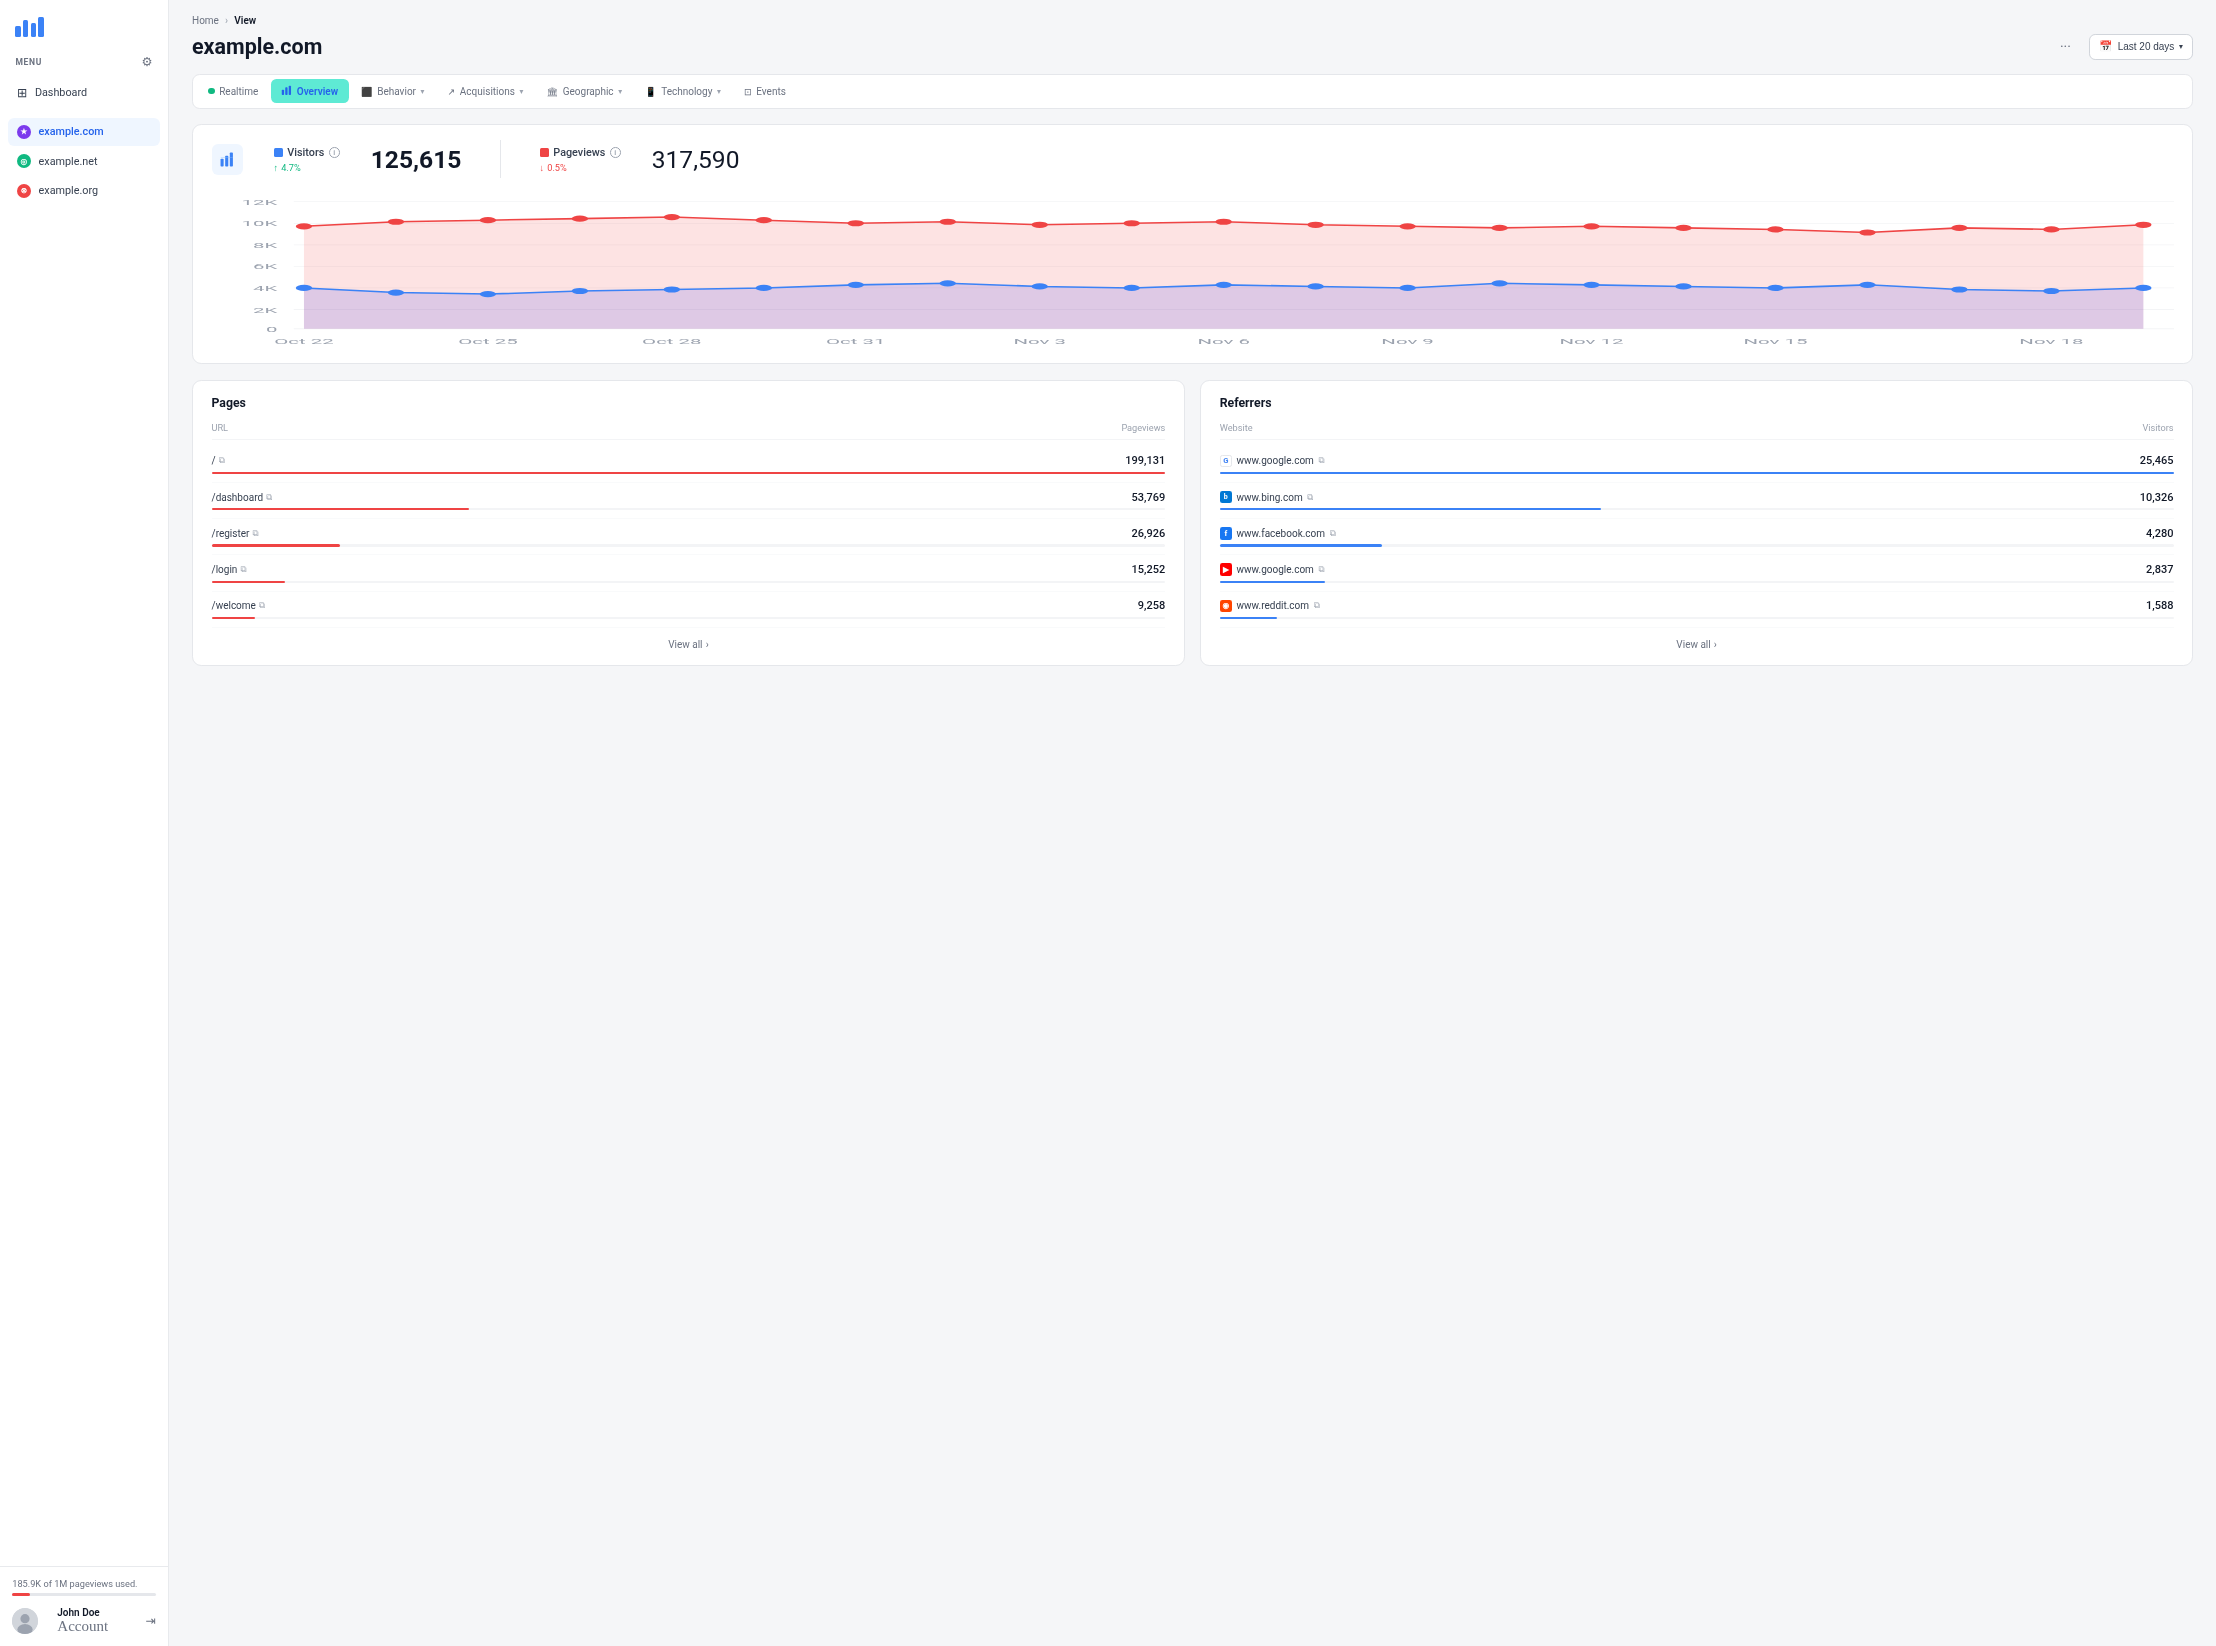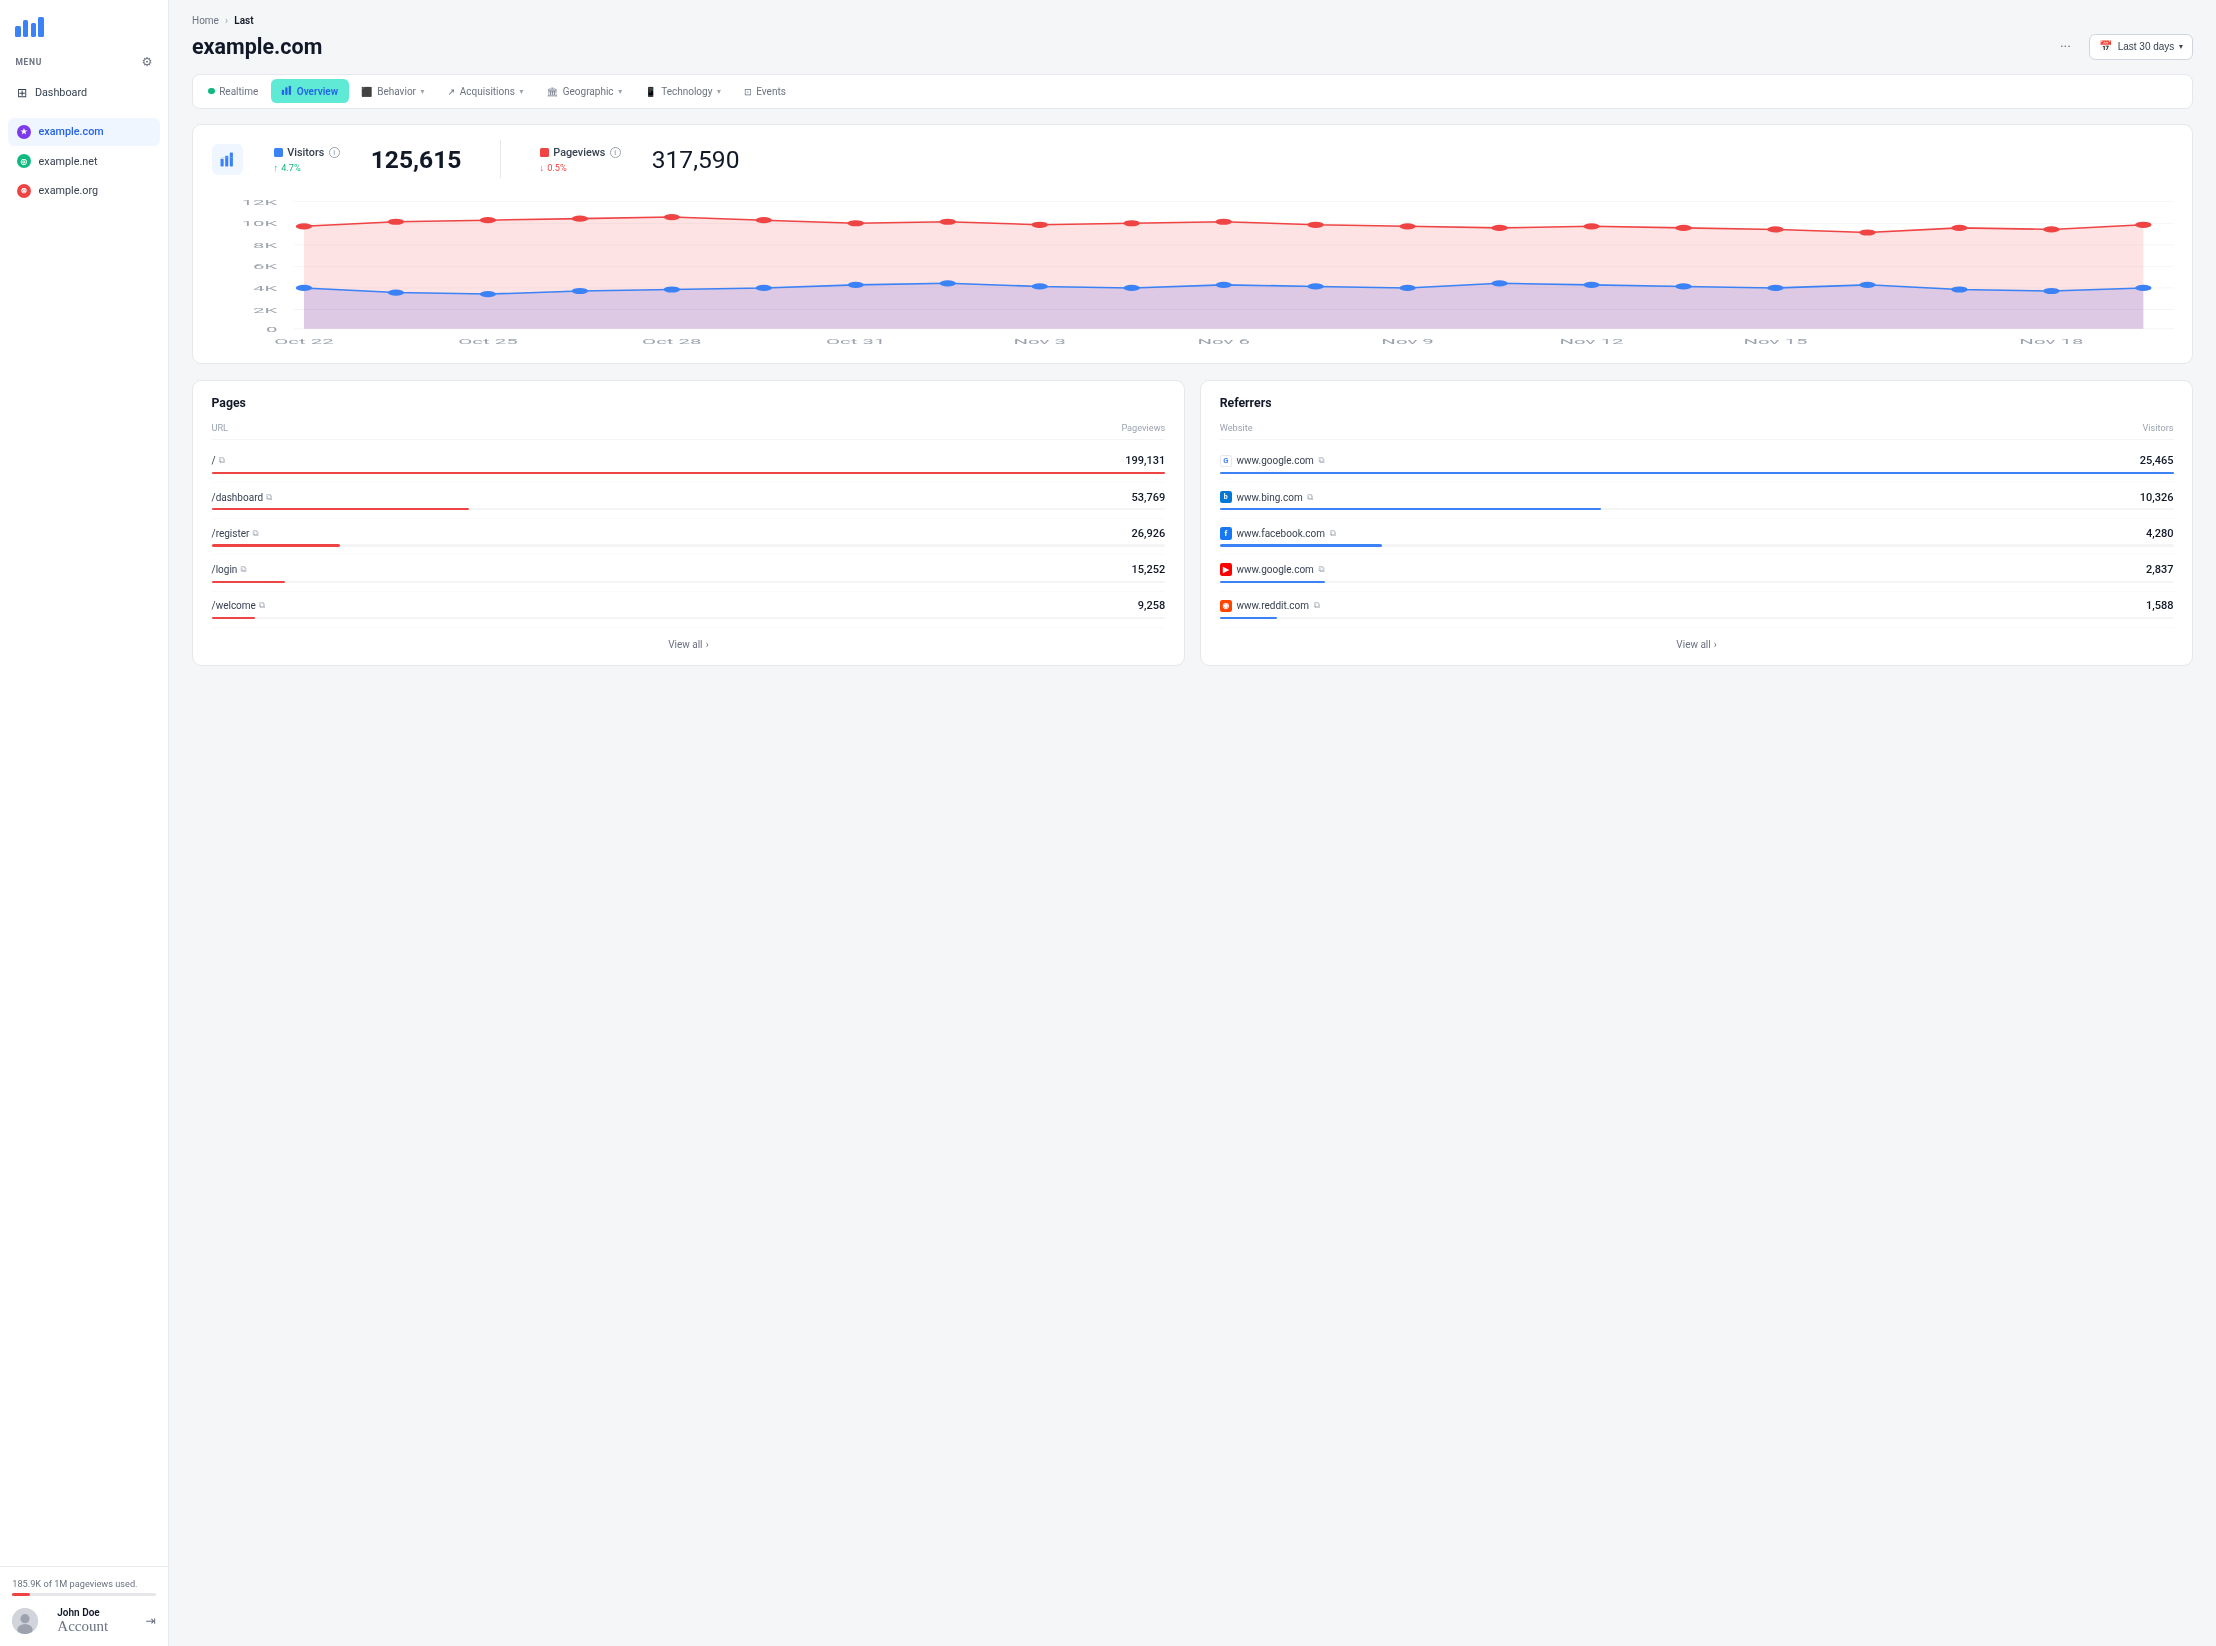--- a/index.html
+++ b/index.html
@@ -477,30 +477,30 @@
       <span class="logout-btn">⇥</span>
     </div>
   </div>
 </div>
 
 <div class="main">
 
   <div class="breadcrumb">
     <span style="cursor:pointer;">Home</span>
     <span class="breadcrumb-sep">›</span>
-    <span class="breadcrumb-current">Last</span>
+    <span class="breadcrumb-current">View</span>
   </div>
 
   <div class="page-header">
     <h1 class="page-title">example.com</h1>
     <div class="header-actions">
       <span class="more-btn">···</span>
       <button class="date-range-btn">
         <span style="font-size:10.8px;">📅</span>
-        <span>Last 30 days</span>
+        <span>Last 20 days</span>
         <span style="font-size:7.7px;">▾</span>
       </button>
     </div>
   </div>
 
   <div class="tabs">
     <div class="tab">
       <div class="tab-realtime-dot"></div>
       <span>Realtime</span>
     </div>

